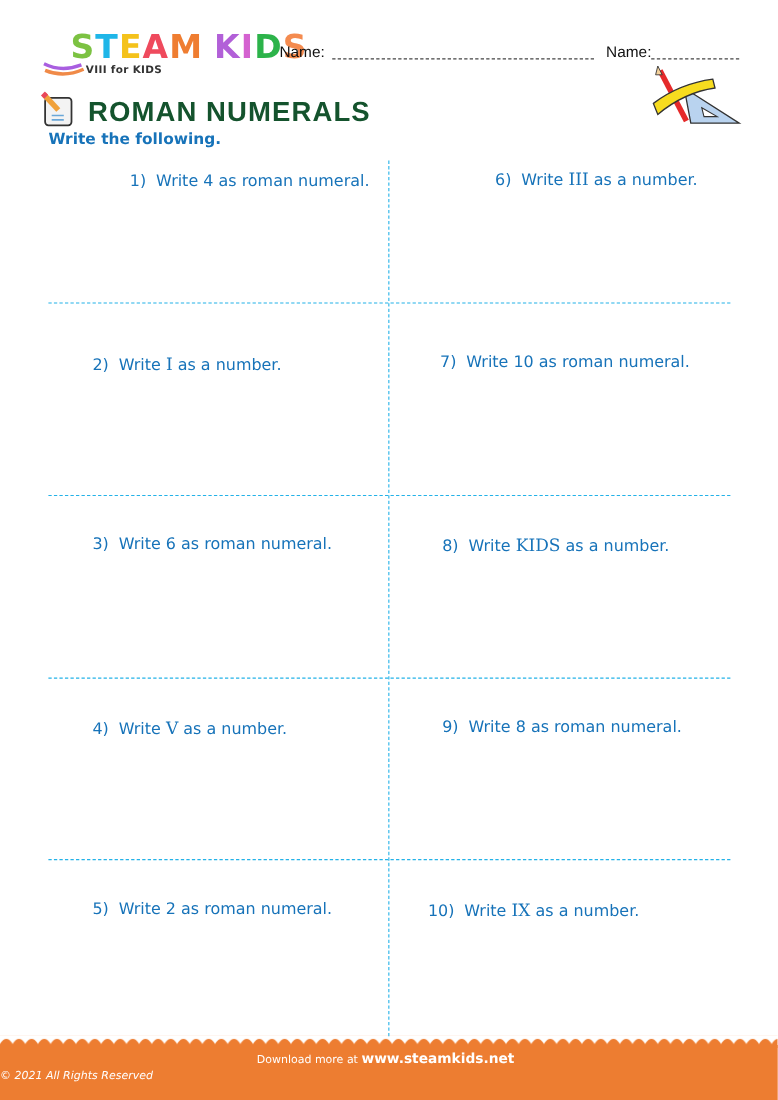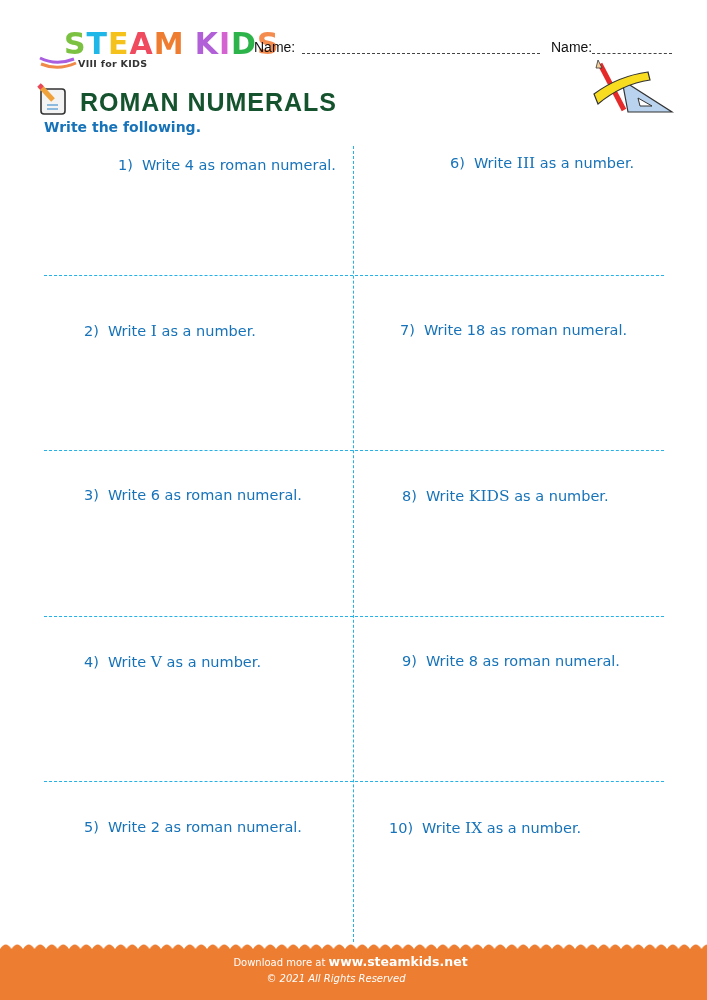--- a/index.html
+++ b/index.html
@@ -27,21 +27,21 @@
   
   .q { font-family:"DejaVu Sans", sans-serif; font-size:14.5px; color:#1773b9; white-space:nowrap; }
   .q .num { margin-right:9px; }
   .q .rn { font-family:"DejaVu Serif", serif; font-size:15.5px; }
 
   
   .footer { left:0; top:950px; width:707px; height:50px; background:#ed7d31; }
   .scallops { left:0; top:941px; width:707px; height:12px; }
   .footer-line1 { left:0; width:701px; top:954px; text-align:center; color:#fff; font-family:"DejaVu Sans", sans-serif; font-size:10px; }
   .footer-line1 .url { font-weight:bold; font-size:12.5px; }
-  .footer-line2 { left:0; width:672px; top:973px; text-align:center; color:#fff; font-family:"DejaVu Sans", sans-serif; font-size:10px; font-style:italic; }
+  .footer-line2 { left:0; width:672px; top:973px; color:#fff; font-family:"DejaVu Sans", sans-serif; font-size:10px; font-style:italic; }
 </style>
 </head>
 <body>
 
 <div class="abs logo-main">
   <span style="color:#7cc242">S</span><span style="color:#1fb6e8">T</span><span style="color:#f4c21b">E</span><span style="color:#ef4a5d">A</span><span style="color:#ef7d31">M</span><span style="width:10px"></span><span style="color:#b260d8">K</span><span style="color:#d462d0">I</span><span style="color:#2cb34a">D</span><span style="color:#f48b4f">S</span>
 </div>
 <svg class="abs logo-swoosh" width="40" height="14">
   <path d="M2 2 Q18 10 36 3" stroke="#a95ee0" stroke-width="3" fill="none"></path>
   <path d="M3 8 Q20 15 38 7" stroke="#f08a48" stroke-width="3" fill="none"></path>
@@ -90,21 +90,21 @@
   <span class="num">4)</span><span>Write </span><span class="rn">V</span><span> as a number.</span>
 </div>
 <div class="abs q" style="left:84px; top:819px;">
   <span class="num">5)</span><span>Write 2 as roman numeral.</span>
 </div>
 
 <div class="abs q" style="left:402px; top:154px;margin-left:48px;">
   <span class="num">6)</span><span>Write </span><span class="rn">III</span><span> as a number.</span>
 </div>
 <div class="abs q" style="left:400px; top:322px;">
-  <span class="num">7)</span><span>Write 18 as roman numeral.</span>
+  <span class="num">7)</span><span>Write 10 as roman numeral.</span>
 </div>
 <div class="abs q" style="left:402px; top:487px;">
   <span class="num">8)</span><span>Write </span><span class="rn">KIDS</span><span> as a number.</span>
 </div>
 <div class="abs q" style="left:402px; top:653px;">
   <span class="num">9)</span><span>Write 8 as roman numeral.</span>
 </div>
 <div class="abs q" style="left:389px; top:819px;">
   <span class="num">10)</span><span>Write </span><span class="rn">IX</span><span> as a number.</span>
 </div>

